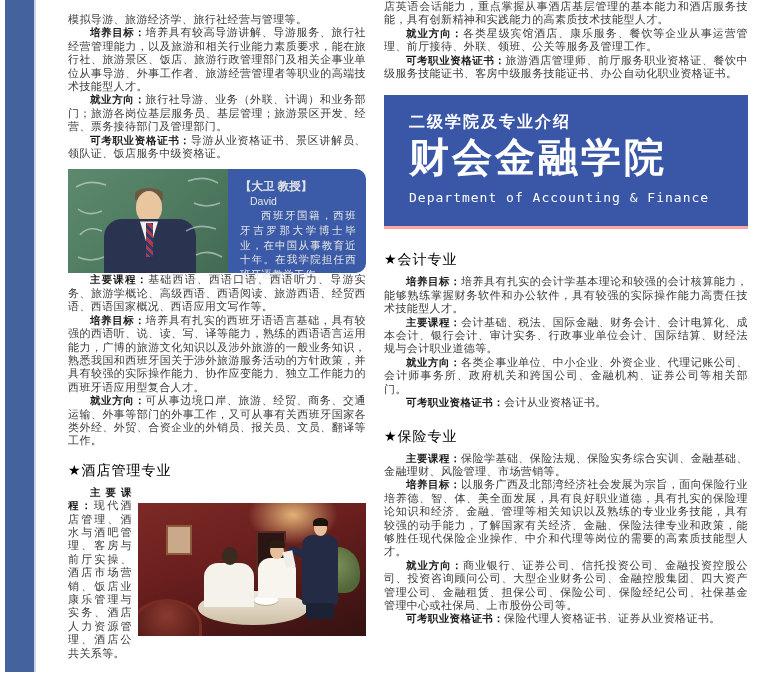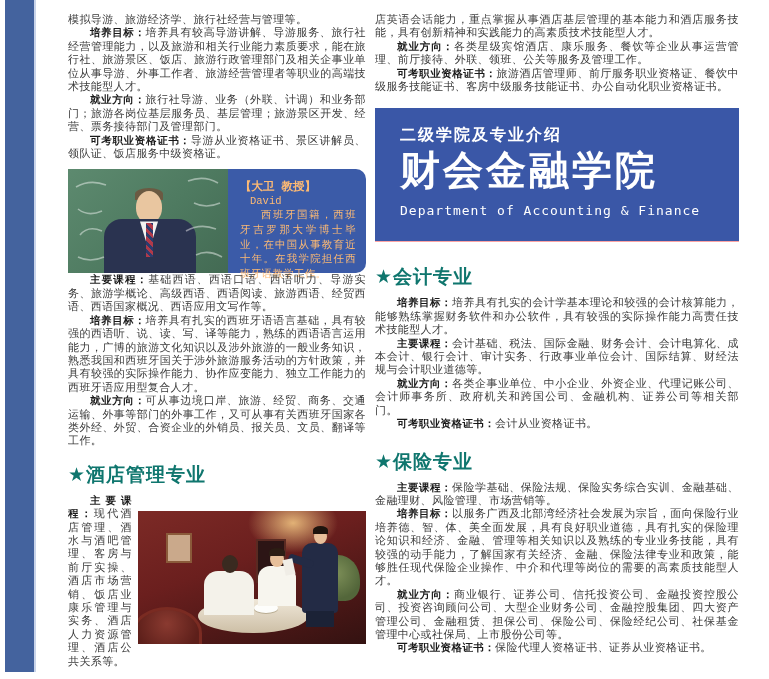--- a/index.html
+++ b/index.html
@@ -8,21 +8,21 @@
     background:#ffffff;
     font-family:"Liberation Serif","DejaVu Serif",serif;
     color:#333;
   }
   .side-strip{
     position:absolute;left:5px;top:0;width:29px;height:672px;
     background:#44639e;border-right:2px solid #c9d4ea;
   }
   .col{position:absolute;top:0;}
   .col-left{left:68px;width:298px;padding-top:13px;}
-  .col-right{left:375px;width:364px;padding-top:13px;}
+  .col-right{left:384px;width:364px;}
 
   p.body{
     margin:0;font-size:11px;line-height:13.4px;text-align:justify;
     letter-spacing:0.4px;color:#3a3a3a;
   }
   p.body.indent{text-indent:2em;}
   b.lbl{
     font-family:Liberation Serif, serif;
     font-weight:bold;color:#1a1a1a;font-size:10.5px;
   }
@@ -48,33 +48,33 @@
   .teacher-photo .shirt{
     position:absolute;left:72px;top:52px;width:18px;height:30px;
     background:#f2f2f0;clip-path:polygon(0 0,100% 0,50% 100%);
   }
   .teacher-photo .tie{
     position:absolute;left:78px;top:54px;width:7px;height:34px;
     background:repeating-linear-gradient(45deg,#b03a4a 0 3px,#2d3c6e 3px 6px);
   }
   .teacher-info{
     flex:1;background:#3b5ba8;border-radius:0 10px 10px 0;
-    padding:10px 10px 8px 12px;color:#fdba74;
-    font-family:Liberation Mono, monospace;
+    padding:10px 10px 8px 12px;color:#e5e5e5;
+    font-family:Liberation Sans, sans-serif;
   }
   .teacher-info .t-name{font-size:11.5px;font-weight:bold;line-height:15px;}
   .teacher-info .t-en{font-size:10.5px;line-height:14px;padding-left:10px;}
   .teacher-info .t-bio{font-size:10.5px;line-height:14.6px;text-indent:2em;text-align:justify;letter-spacing:0.3px;}
 
   .red-heading{
     margin:11px 0 5px 0;color:#e60012;font-weight:bold;font-size:12px;
     font-family:"Liberation Sans","DejaVu Sans",sans-serif;letter-spacing:0.5px;
   }
   .star-heading{
-    margin:14px 0 6px 0;color:#0f766e;font-weight:bold;font-size:19px;
+    margin:14px 0 6px 0;color:#000000;font-weight:normal;font-size:14px;
     font-family:"Liberation Sans","DejaVu Sans",sans-serif;letter-spacing:1px;
   }
 
   
   .hotel-body{overflow:hidden;}
   .hotel-photo{
     float:right;width:228px;height:133px;margin:17px 0 4px 6px;
     position:relative;overflow:hidden;
     background:linear-gradient(160deg,#7c2a26 0%,#6b1f1e 40%,#4a1716 75%,#331211 100%);
   }
@@ -125,21 +125,21 @@
   }
   .hotel-photo .chair{
     position:absolute;left:-6px;top:96px;width:64px;height:46px;border-radius:50% 50% 0 0;
     background:radial-gradient(circle at 50% 30%,#8a3a30,#5d1f1a 70%);
     border:3px solid #7a2b22;
   }
 
   
   .banner{
     margin-top:15px;height:134px;background:#3a57a7;
-    border-bottom:1px solid #fca5a5;box-sizing:border-box;
+    border-bottom:3px solid #fca5a5;box-sizing:border-box;
     padding:16px 0 0 25px;color:#ffffff;
     font-family:"Liberation Sans","DejaVu Sans",sans-serif;
   }
   .banner .b-sub{font-size:16px;font-weight:bold;letter-spacing:2px;line-height:22px;}
   .banner .b-title{font-size:40px;font-weight:bold;letter-spacing:3px;line-height:48px;}
   .banner .b-en{
     font-family:"DejaVu Sans Mono","Liberation Mono",monospace;
     font-size:13px;letter-spacing:1px;margin-top:9px;
   }
 </style>

